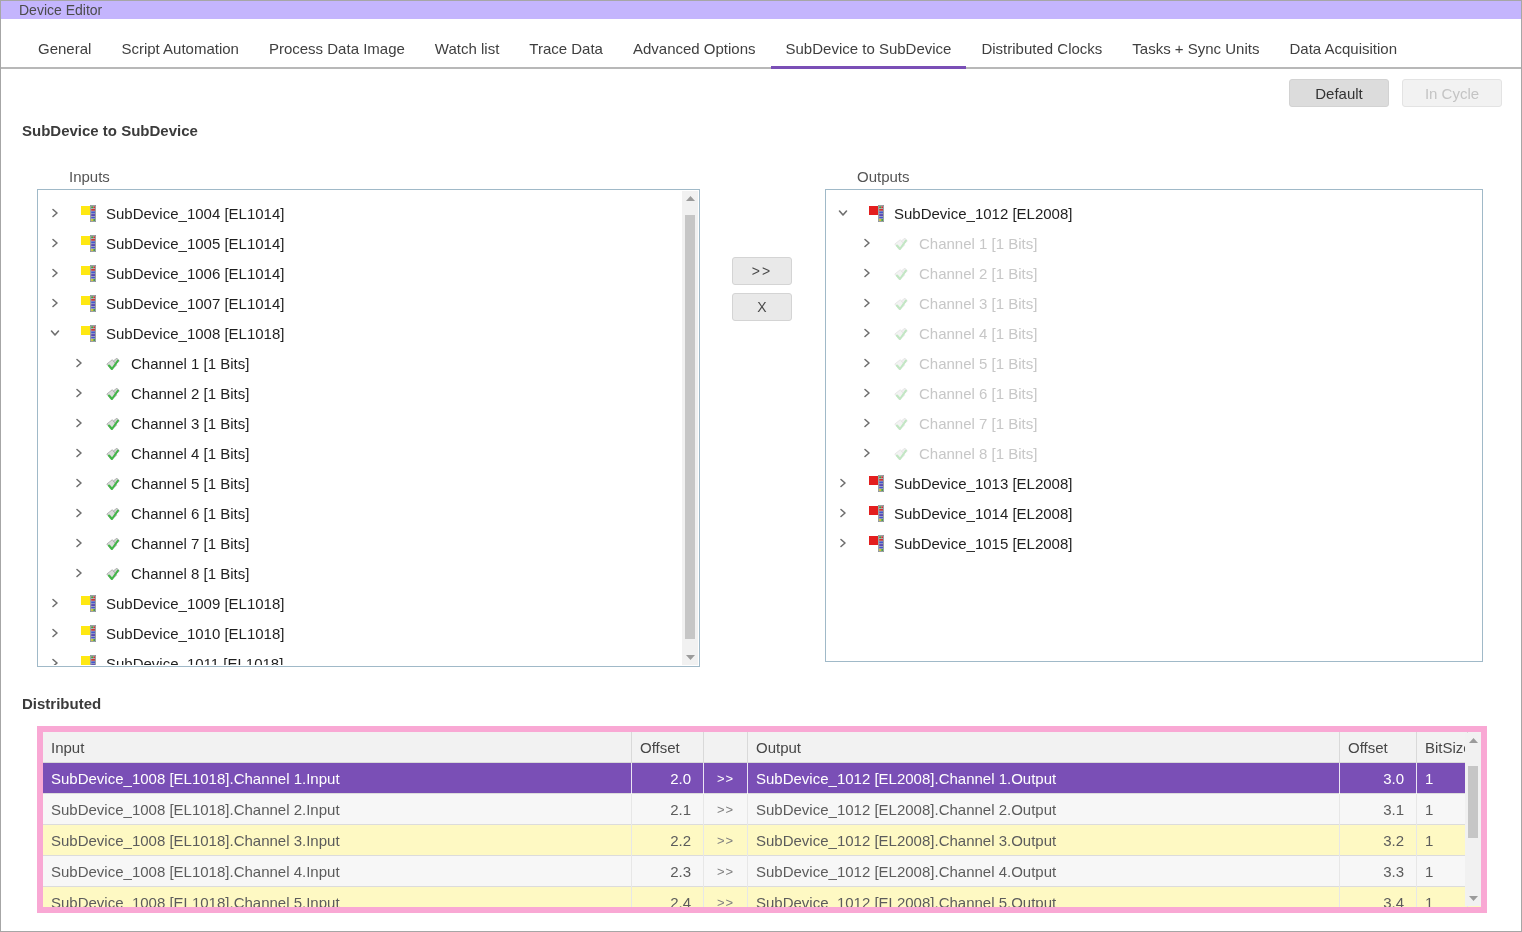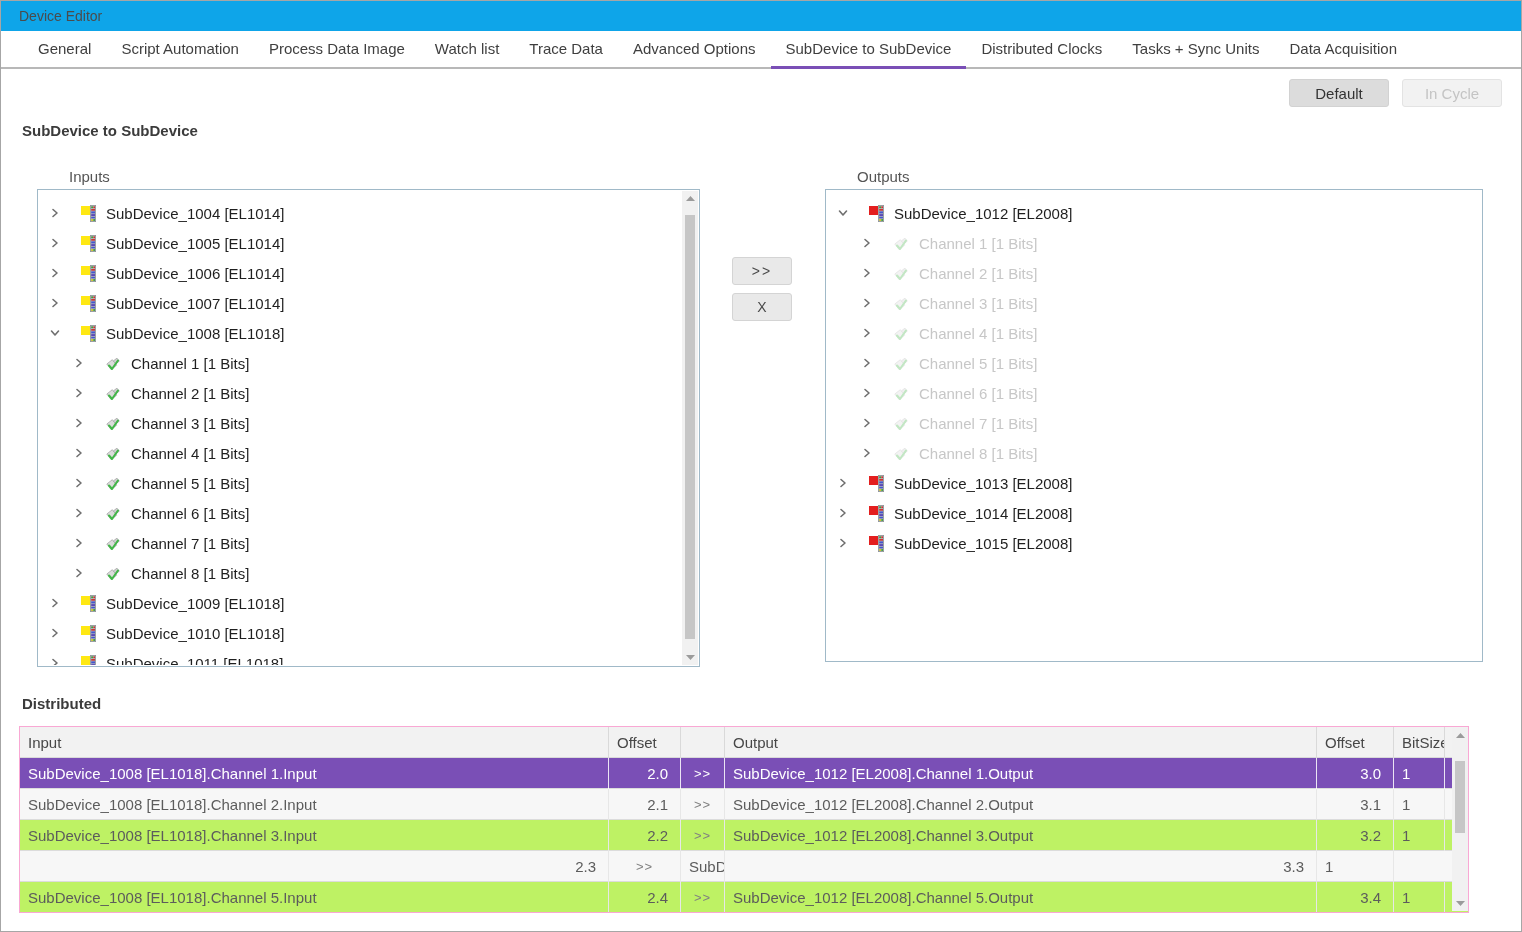--- a/index.html
+++ b/index.html
@@ -3,21 +3,21 @@
 <meta charset="utf-8">
 <style>
   :root{ --accent:#7A4FB6; }
   *{ box-sizing:border-box; margin:0; padding:0; }
   html,body{ background:#fff; }
   body{ font-family:"Liberation Sans","DejaVu Sans",sans-serif; color:#222; }
 
   .window{ position:relative; width:1522px; height:932px; background:#fff; border:1px solid #a6a6a6; overflow:hidden; }
 
   
-  .titlebar{ position:absolute; left:0; top:0; right:0; height:30px; background:#0ea5e9; display:flex; align-items:center; padding-left:18px; font-size:14px; color:#4b4b4b; }
+  .titlebar{ position:absolute; left:0; top:0; right:0; height:18px; background:#c4b5fd; display:flex; align-items:center; padding-left:18px; font-size:14px; color:#4b4b4b; }
 
   
   .tabbar{ position:absolute; left:0; top:30px; right:0; height:38px; display:flex; align-items:stretch; padding-left:22px; border-bottom:2px solid #b8b8b8; background:#fff; }
   .tab{ display:flex; align-items:center; padding:0 15px; font-size:15px; color:#3f3f3f; cursor:default; border-bottom:3px solid transparent; margin-bottom:-2px; white-space:nowrap; }
   .tab.active{ border-bottom-color:var(--accent); }
 
   
   .btn{ position:absolute; height:28px; width:100px; border:1px solid #d2d2d2; border-radius:3px; font-size:15px; font-family:inherit; }
   .btn-default{ left:1288px; top:78px; background:#dcdcdc; color:#333; }
   .btn-disabled{ left:1401px; top:78px; background:#f2f2f2; border-color:#e3e3e3; color:#c4c4c4; }
@@ -51,21 +51,21 @@
   .in-thumb{ top:24px; height:424px; }
   .cn-thumb{ top:33px; height:72px; }
 
   
   .xfer{ position:absolute; left:731px; width:60px; height:28px; background:#e9e9e9; border:1px solid #d4d4d4; border-radius:3px; font-size:14px; color:#4a4a4a; font-family:inherit; letter-spacing:2px; }
   .xfer-add{ top:256px; } .xfer-del{ top:292px; letter-spacing:0; }
 
   .conn-title{ position:absolute; left:21px; top:694px; font-size:15px; font-weight:bold; color:#3b3b3b; }
 
   
-  .table{ position:absolute; left:18px; top:725px; width:1450px; height:187px; border:1px solid #f9a8d4; background:#bef264; overflow:hidden; }
+  .table{ position:absolute; left:36px; top:725px; width:1450px; height:187px; border:6px solid #f9a8d4; background:#fef9c3; overflow:hidden; }
   .tgrid{ display:grid; grid-template-columns:589px 72px 44px 592px 77px 51px; align-items:center; height:31px; }
   .thead{ background:#f2f2f2; border-bottom:1px solid #d9d9d9; height:31px; }
   .thead .cell{ color:#474747; border-right:1px solid #d9d9d9; }
   .cell{ font-size:15px; height:31px; display:flex; align-items:center; overflow:hidden; white-space:nowrap; }
   .c-text{ padding-left:8px; }
   .c-num{ justify-content:flex-end; padding-right:12px; }
   .c-arrow{ justify-content:center; font-size:13px; color:#808080; letter-spacing:1px; }
   .c-bits{ padding-left:8px; }
   .trow{ border-bottom:1px solid #dcdcdc; color:#5c5c5c; }
   .trow .cell{ border-right:1px solid #e7e7e7; }
@@ -708,20 +708,21 @@
         </div>
         <div class="tgrid trow">
           <div class="cell c-text">SubDevice_1008 [EL1018].Channel 3.Input</div>
           <div class="cell c-num">2.2</div>
           <div class="cell c-arrow">&gt;&gt;</div>
           <div class="cell c-text">SubDevice_1012 [EL2008].Channel 3.Output</div>
           <div class="cell c-num">3.2</div>
           <div class="cell c-bits">1</div>
         </div>
         <div class="tgrid trow alt">
+          <div class="cell c-text">SubDevice_1008 [EL1018].Channel 4.Input</div>
           <div class="cell c-num">2.3</div>
           <div class="cell c-arrow">&gt;&gt;</div>
           <div class="cell c-text">SubDevice_1012 [EL2008].Channel 4.Output</div>
           <div class="cell c-num">3.3</div>
           <div class="cell c-bits">1</div>
         </div>
         <div class="tgrid trow">
           <div class="cell c-text">SubDevice_1008 [EL1018].Channel 5.Input</div>
           <div class="cell c-num">2.4</div>
           <div class="cell c-arrow">&gt;&gt;</div>

